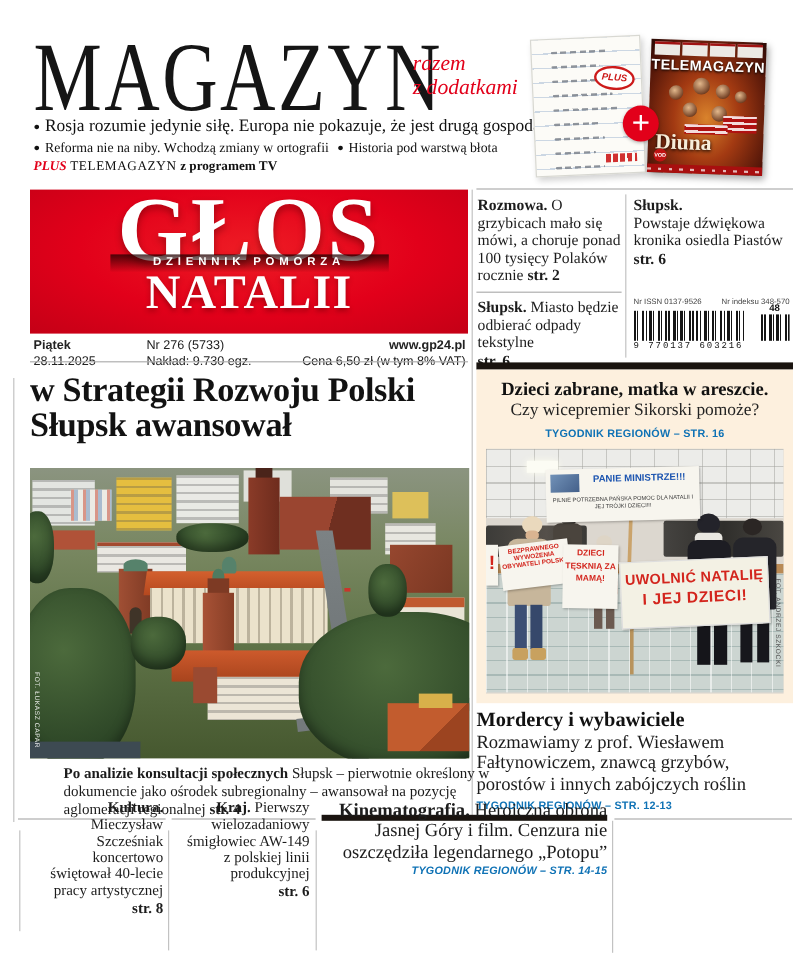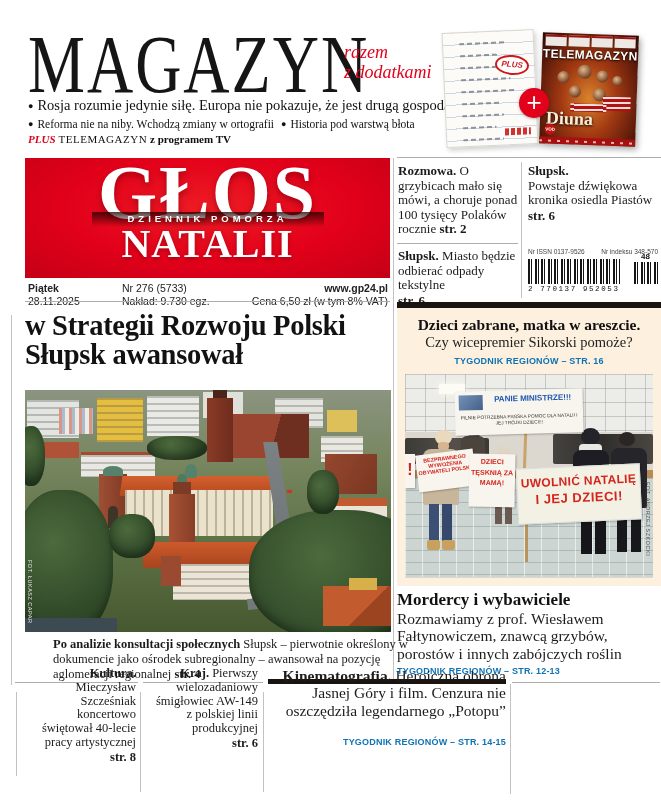--- a/index.html
+++ b/index.html
@@ -205,21 +205,21 @@
   </div>
   <div class="teaser" style="left:528px;top:164px;width:128px;">
     <span class="lead">Słupsk.</span><br>
     <span>Powstaje dźwiękowa kronika osiedla Piastów</span>
     <span class="pblock">str. 6</span>
   </div>
 
   <div class="tiny-label" style="left:528px;top:248px;">Nr ISSN 0137-9526</div>
   <div class="tiny-label" style="left:598px;top:248px;width:60px;text-align:right;">Nr indeksu 348-570</div>
   <div class="bars" style="left:528px;top:259px;width:92px;height:25px;"></div>
-  <div class="bardigits" style="left:528px;top:285px;width:92px;">2 770137 952053</div>
+  <div class="bardigits" style="left:528px;top:285px;width:92px;">9 770137 603216</div>
   <div class="week" style="left:641px;top:252px;">48</div>
   <div class="bars" style="left:634px;top:262px;width:24px;height:22px;"></div>
 
   <div class="headline">
     <div>w Strategii Rozwoju Polski</div>
     <div>Słupsk awansował</div>
   </div>
 
   <div class="city">
 
@@ -365,17 +365,17 @@
     <span class="pblock">str. 8</span>
   </div>
 
   <div class="bcol" style="left:148px;width:110px;">
     <span class="lead">Kraj.</span><span> Pierwszy wielozadaniowy śmigłowiec AW-149 z polskiej linii produkcyjnej</span>
     <span class="pblock">str. 6</span>
   </div>
 
   <div class="bcol big" style="left:270px;width:236px;">
     <span class="lead">Kinematografia.</span><span> Heroiczna obrona Jasnej Góry i film. Cenzura nie oszczędziła legendarnego „Potopu”</span>
-    <div class="kicker" style="margin-top:18px;">TYGODNIK REGIONÓW – STR. 14-15</div>
+    <div class="kicker" style="margin-top:1px;font-style:italic;">TYGODNIK REGIONÓW – STR. 14-15</div>
   </div>
 
 
 </div>
 
 </body></html>

